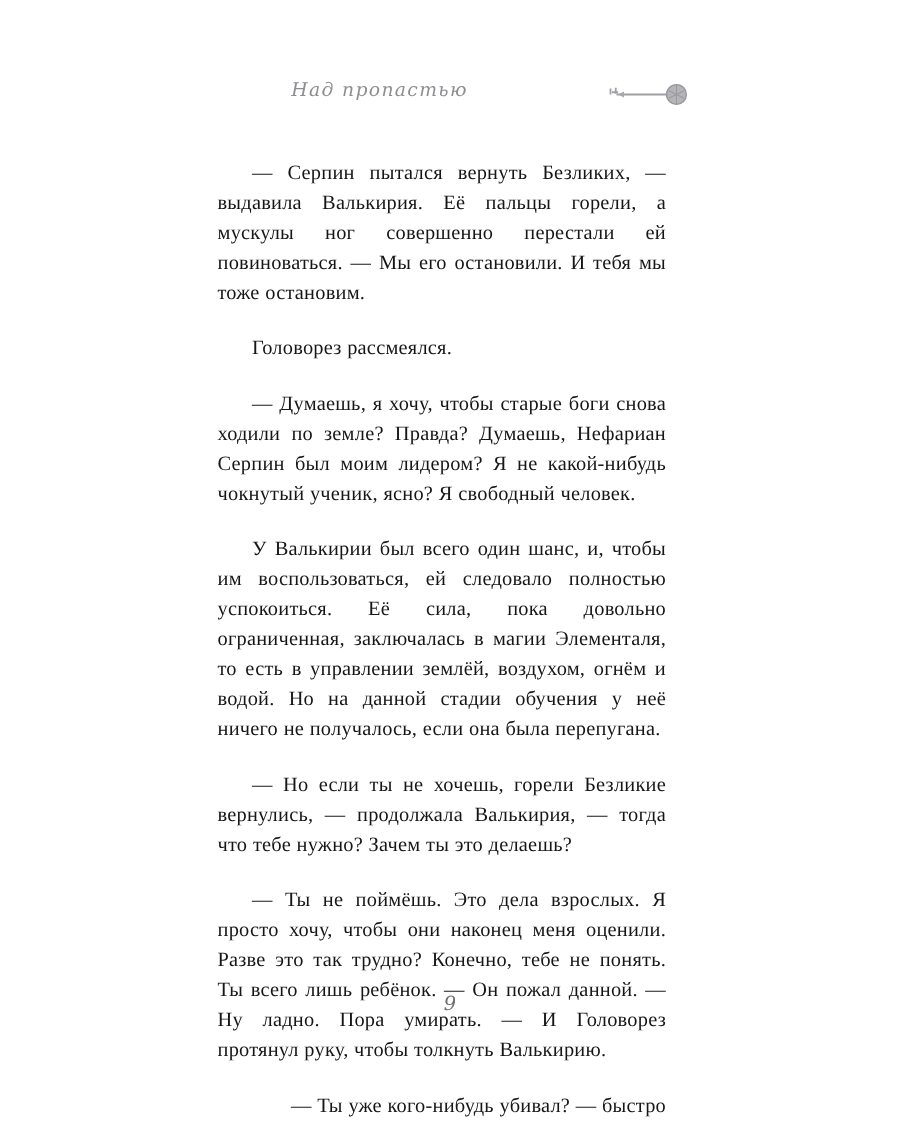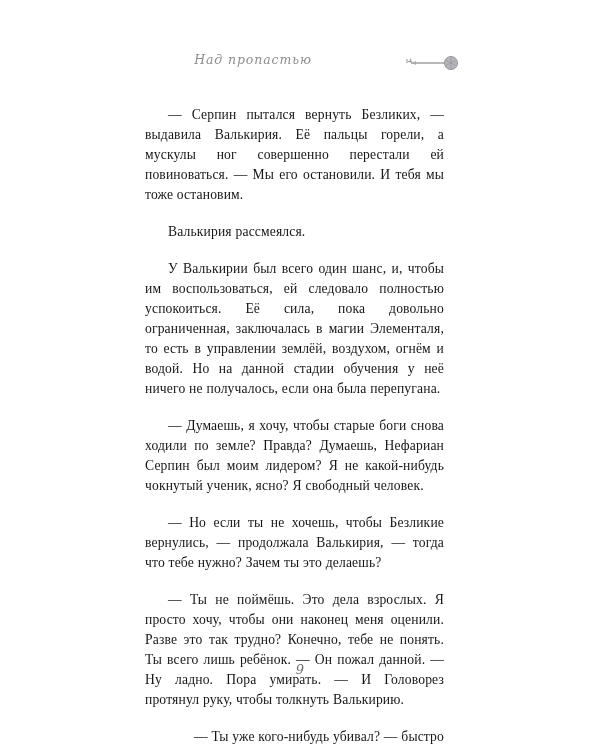--- a/index.html
+++ b/index.html
@@ -113,23 +113,23 @@
         </g>
         <circle cx="50" cy="13" r="6.6" fill="#b4b4b9"></circle>
         <circle cx="50" cy="13" r="6.6" fill="none" stroke="#96969b" stroke-width="0.9"></circle>
         <path d="M45 10.5 L55 15.5 M45 15.5 L55 10.5 M50 6.7 L50 19.3" stroke="#9a9a9f" stroke-width="0.7" fill="none"></path>
       </svg>
     </div>
   </div>
 
   <div class="text-column">
     <p>— Серпин пытался вернуть Безликих, — выдавила Валькирия. Её пальцы горели, а мускулы ног совершенно перестали ей повиноваться. — Мы его остановили. И тебя мы тоже остановим.</p>
-    <p>Валькирия рассмеялся.</p>
+    <p>Головорез рассмеялся.</p>
+    <p>— Думаешь, я хочу, чтобы старые боги снова ходили по земле? Правда? Думаешь, Нефариан Серпин был моим лидером? Я не какой-нибудь чокнутый ученик, ясно? Я свободный человек.</p>
     <p>У Валькирии был всего один шанс, и, чтобы им воспользоваться, ей следовало полностью успокоиться. Её сила, пока довольно ограниченная, заключалась в магии Элементаля, то есть в управлении землёй, воздухом, огнём и водой. Но на данной стадии обучения у неё ничего не получалось, если она была перепугана.</p>
-    <p>— Думаешь, я хочу, чтобы старые боги снова ходили по земле? Правда? Думаешь, Нефариан Серпин был моим лидером? Я не какой-нибудь чокнутый ученик, ясно? Я свободный человек.</p>
-    <p>— Но если ты не хочешь, чтобы Безликие вернулись, — продолжала Валькирия, — тогда что тебе нужно? Зачем ты это делаешь?</p>
+    <p>— Но если ты не хочешь, горели Безликие вернулись, — продолжала Валькирия, — тогда что тебе нужно? Зачем ты это делаешь?</p>
     <p>— Ты не поймёшь. Это дела взрослых. Я просто хочу, чтобы они наконец меня оценили. Разве это так трудно? Конечно, тебе не понять. Ты всего лишь ребёнок. — Он пожал данной. — Ну ладно. Пора умирать. — И Головорез протянул руку, чтобы толкнуть Валькирию.</p>
     <p>— Ты уже кого-нибудь убивал? — быстро спросила она.</p>
   </div>
 
   <div class="folio">9</div>
 
 </div>
 
 </body></html>

